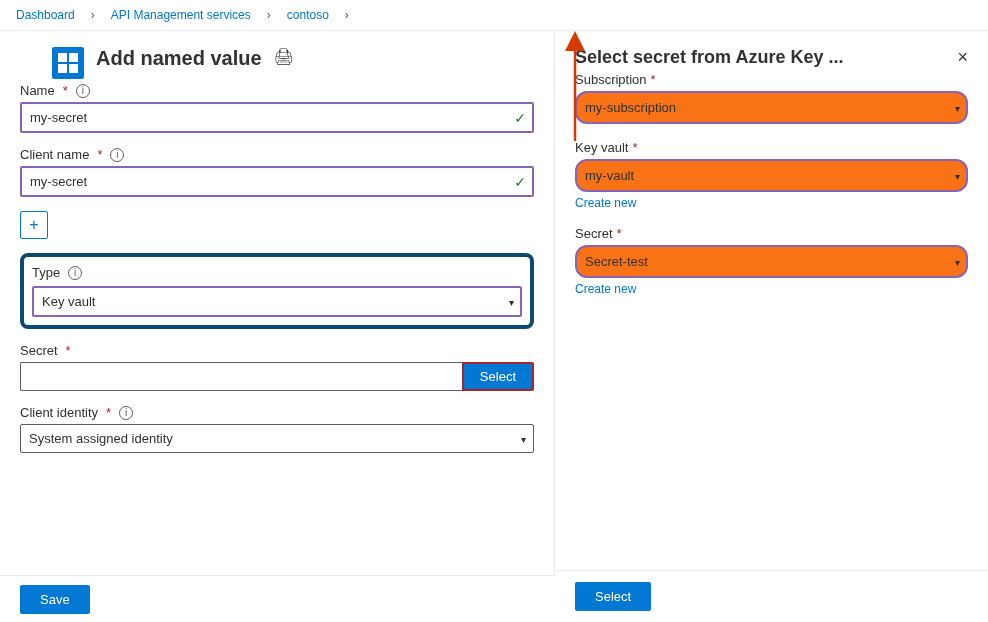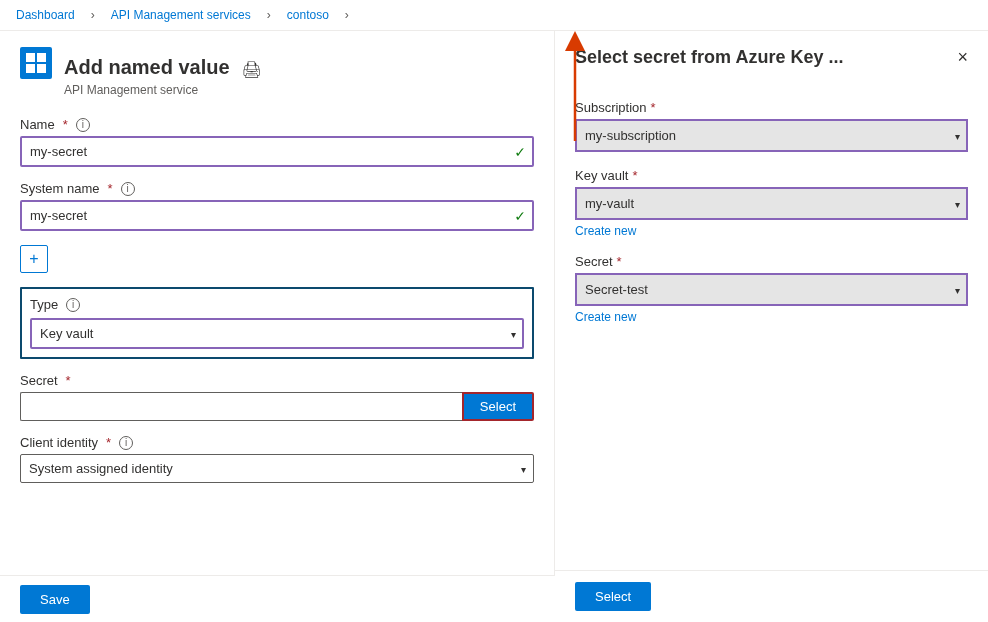--- a/index.html
+++ b/index.html
@@ -7,21 +7,21 @@
 
     .breadcrumb { padding: 8px 16px; font-size: 12px; color: #0078d4; display: flex; align-items: center; gap: 16px; border-bottom: 1px solid #edebe9; }
     .breadcrumb span { color: #605e5c; }
     .breadcrumb a { color: #0078d4; text-decoration: none; cursor: pointer; }
 
     .main-area { display: flex; flex: 1; overflow: hidden; }
 
     
     .left-panel { flex: 0 0 555px; padding: 16px 20px; overflow-y: auto; border-right: 1px solid #edebe9; }
 
-    .page-header { display: flex; align-items: flex-end; gap: 12px; margin-bottom: 4px; }
+    .page-header { display: flex; align-items: flex-start; gap: 12px; margin-bottom: 4px; margin-left: 32px; }
     .page-icon { width: 32px; height: 32px; background: #0078d4; display: flex; align-items: center; justify-content: center; border-radius: 2px; flex-shrink: 0; }
     .page-icon-grid { display: grid; grid-template-columns: 1fr 1fr; gap: 2px; padding: 5px; }
     .page-icon-grid div { background: #fff; width: 9px; height: 9px; }
     .page-title { font-size: 20px; font-weight: 600; color: #323130; }
     .print-icon { cursor: pointer; color: #323130; font-size: 16px; }
 
     .subtitle { margin-left: 44px; font-size: 12px; color: #605e5c; margin-bottom: 20px; }
 
     .form-group { margin-bottom: 14px; }
     .form-label { font-size: 13px; color: #323130; margin-bottom: 4px; display: flex; align-items: center; gap: 8px; }
@@ -30,44 +30,44 @@
 
     .form-input { width: 100%; border: 1px solid #605e5c; border-radius: 2px; padding: 6px 8px; font-size: 13px; color: #323130; outline: none; }
     .form-input.active-border { border-color: #8764b8; border-width: 2px; }
 
     .input-with-check { position: relative; }
     .input-with-check .check-icon { position: absolute; right: 8px; top: 50%; transform: translateY(-50%); color: #107c10; font-size: 14px; }
 
     .tags-area { margin-bottom: 14px; }
     .add-tag-btn { width: 28px; height: 28px; border: 1px solid #0078d4; border-radius: 2px; display: flex; align-items: center; justify-content: center; cursor: pointer; color: #0078d4; font-size: 16px; background: #fff; }
 
-    .type-group { border: 2px solid #0c4a6e; border-radius: 1px; padding: 8px; margin-bottom: 14px; }
+    .type-group { border: 4px solid #0c4a6e; border-radius: 8px; padding: 8px; margin-bottom: 14px; }
     .type-group .form-label { margin-bottom: 6px; }
 
     .select-wrapper { position: relative; }
     .select-wrapper select { width: 100%; border: 1px solid #605e5c; border-radius: 2px; padding: 6px 30px 6px 8px; font-size: 13px; color: #323130; appearance: none; background: #fff; cursor: pointer; outline: none; }
     .select-wrapper select.active-border { border-color: #8764b8; border-width: 2px; }
     .select-wrapper .chevron { position: absolute; right: 8px; top: 50%; transform: translateY(-50%); pointer-events: none; color: #323130; font-size: 10px; }
 
     .secret-group { margin-bottom: 14px; }
     .secret-input-row { display: flex; align-items: center; gap: 0; }
     .secret-input { flex: 1; border: 1px solid #605e5c; border-radius: 2px 0 0 2px; padding: 6px 8px; font-size: 13px; outline: none; border-right: none; }
     .select-btn { background: #0078d4; color: #fff; border: 2px solid #a4262c; border-radius: 0 2px 2px 0; padding: 5px 16px; font-size: 13px; cursor: pointer; font-weight: 400; white-space: nowrap; }
     .save-btn { background: #0078d4; color: #fff; border: none; border-radius: 2px; padding: 7px 20px; font-size: 13px; cursor: pointer; }
 
     
     .right-panel { flex: 1; padding: 16px 20px; overflow-y: auto; position: relative; }
-    .panel-header { display: flex; justify-content: space-between; align-items: center; margin-bottom: 32px; }
+    .panel-header { display: flex; justify-content: space-between; align-items: center; margin-bottom: 4px; }
     .panel-title { font-size: 18px; font-weight: 600; color: #323130; }
     .close-btn { background: none; border: none; font-size: 18px; cursor: pointer; color: #323130; }
 
     .right-form-group { margin-bottom: 16px; }
     .right-form-label { font-size: 13px; color: #323130; margin-bottom: 4px; display: flex; align-items: center; gap: 4px; }
     .right-select-wrapper { position: relative; }
-    .right-select-wrapper select { width: 100%; border: 1px solid #8764b8; border-width: 2px; border-radius: 0; padding: 7px 30px 7px 8px; font-size: 13px; color: #323130; appearance: none; background: #e5e5e5; cursor: pointer; outline: none; }
+    .right-select-wrapper select { width: 100%; border: 1px solid #8764b8; border-width: 2px; border-radius: 12px; padding: 7px 30px 7px 8px; font-size: 13px; color: #323130; appearance: none; background: #f97316; cursor: pointer; outline: none; }
     .right-select-wrapper .chevron { position: absolute; right: 8px; top: 50%; transform: translateY(-50%); pointer-events: none; color: #323130; font-size: 10px; }
 
     .create-new { color: #0078d4; font-size: 12px; cursor: pointer; margin-top: 4px; display: inline-block; }
 
     .right-bottom-bar { position: absolute; bottom: 0; left: 0; right: 0; height: 52px; border-top: 1px solid #edebe9; display: flex; align-items: center; padding: 0 20px; }
     .right-select-btn { background: #0078d4; color: #fff; border: none; border-radius: 2px; padding: 7px 20px; font-size: 13px; cursor: pointer; }
 
     
     ::-webkit-scrollbar { width: 6px; }
     ::-webkit-scrollbar-track { background: #f3f2f1; }
@@ -94,37 +94,36 @@
         <div class="page-icon-grid">
           <div></div>
             <div></div>
             <div></div>
             <div></div>
         </div>
       </div>
       <h1 class="page-title">Add named value</h1>
       <span class="print-icon">🖨</span>
     </div>
-    <div class="subtitle">API Management service</div>
 
     <div class="form-group">
       <div class="form-label">
         <span>Name</span>
         <span class="required">*</span>
         <span class="info-icon">i</span>
       </div>
       <div class="input-with-check">
         <input class="form-input active-border" type="text" value="my-secret" style="">
         <span class="check-icon">✓</span>
       </div>
     </div>
 
     <div class="form-group">
       <div class="form-label">
-        <span>System name</span>
+        <span>Client name</span>
         <span class="required">*</span>
         <span class="info-icon">i</span>
       </div>
       <div class="input-with-check">
         <input class="form-input active-border" type="text" value="my-secret" style="">
         <span class="check-icon">✓</span>
       </div>
     </div>
 
     <div class="tags-area">

